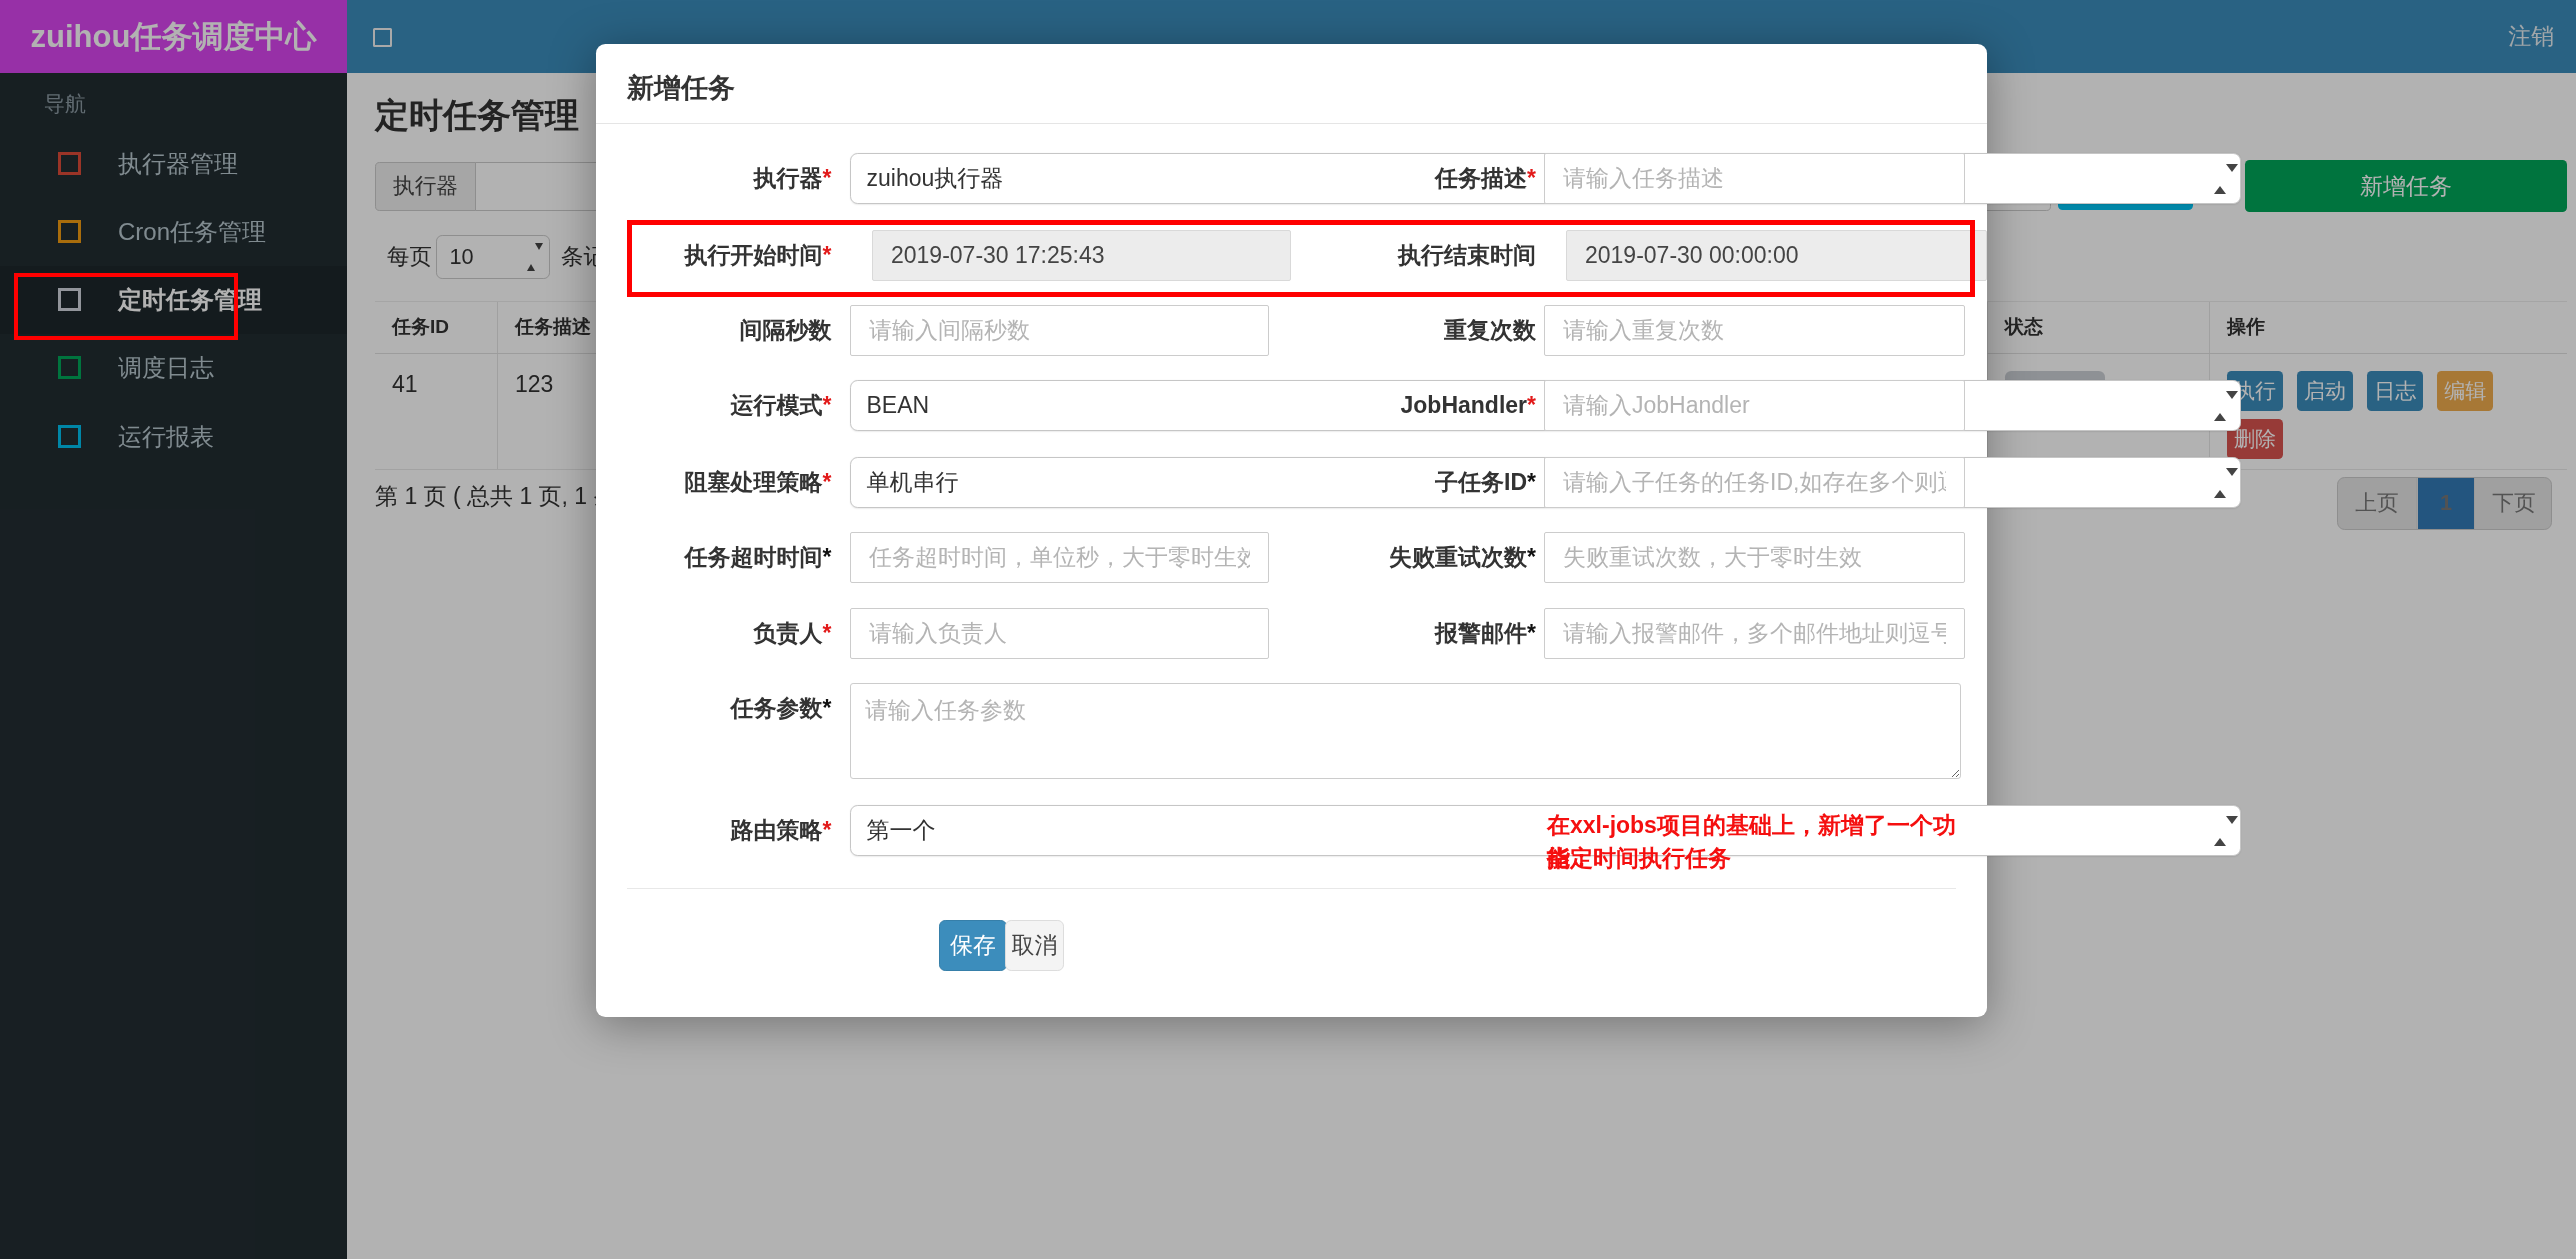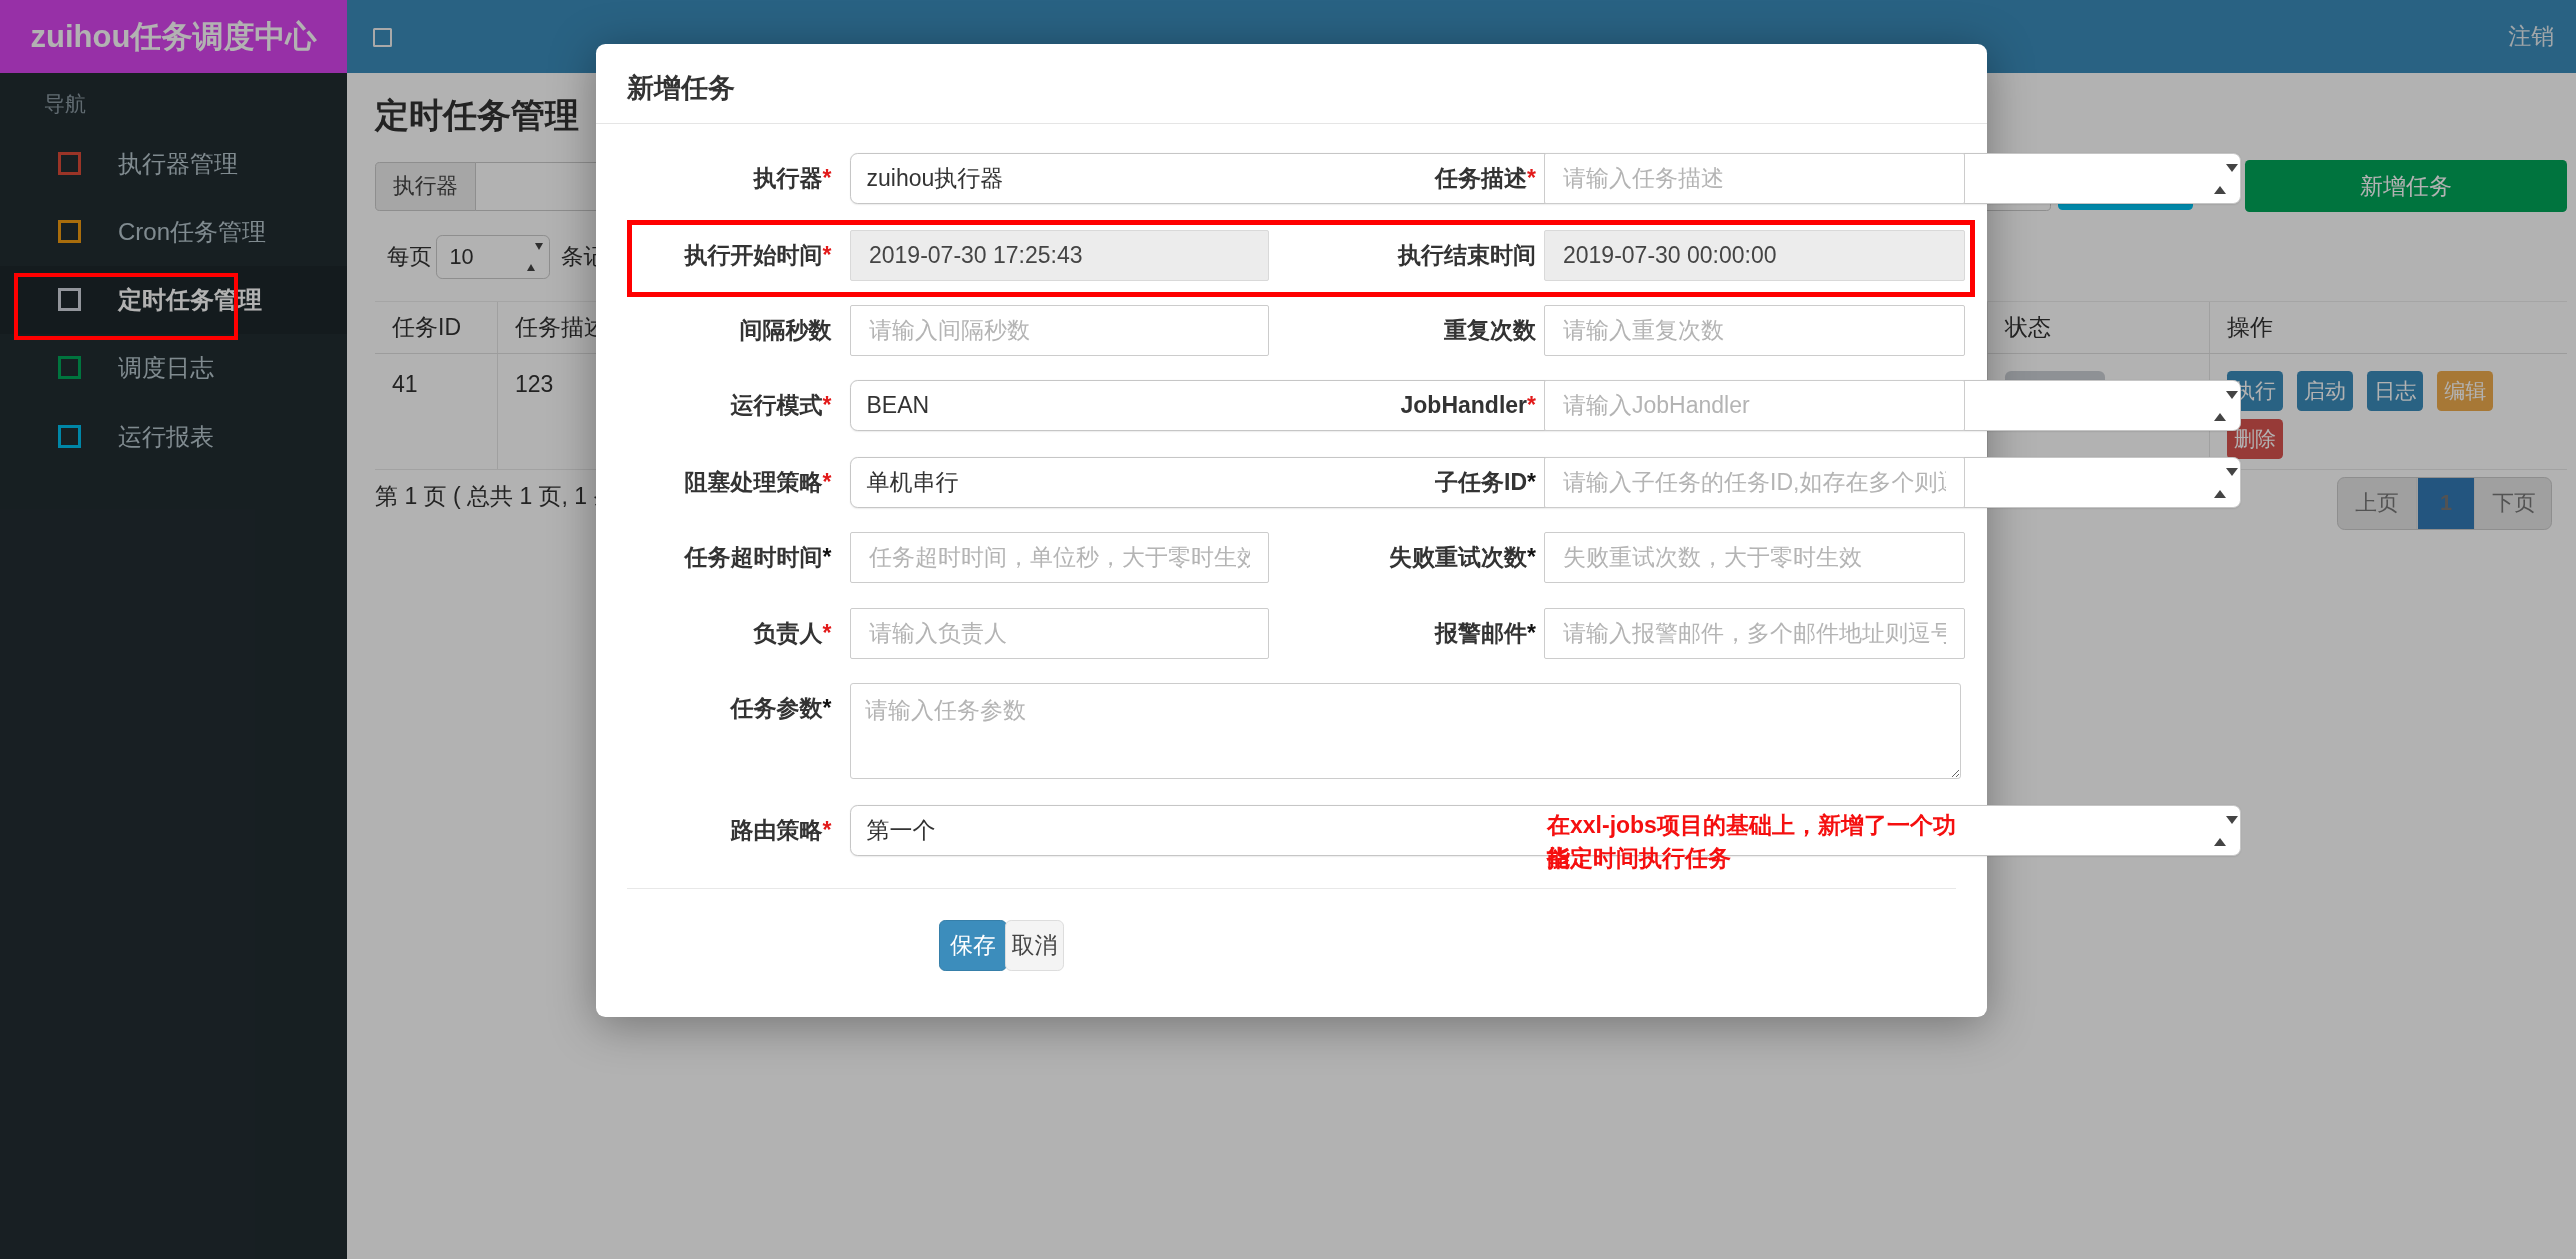--- a/index.html
+++ b/index.html
@@ -41,21 +41,21 @@
   .pp-select { position:absolute; left:89px; top:162px; width:114px; height:44px; background:#fff; border:1.5px solid #ccc;
                border-radius:6.2px; cursor:pointer; }
   .pp-select .sel-text { position:absolute; left:12.4px; top:0; line-height:41px; font-size:21.7px; color:#333; }
   .pp-suffix { position:absolute; left:214px; top:162px; height:44px; line-height:44px; font-size:22.4px; color:#333; }
 
   .table { position:absolute; left:28px; top:228px; width:2192px; border-top:1.5px solid #ececec; }
   .th-row { position:absolute; left:0; top:0; width:2192px; height:52px; border-bottom:1.5px solid #e0e0e0; }
   .td-row { position:absolute; left:0; top:52px; width:2192px; height:116px; border-bottom:1.5px solid #e8e8e8; }
   .cell { position:absolute; top:0; height:100%; border-right:1.5px solid #e6e6e6; padding:0 0 0 17px; }
   .c0{left:0;width:123px}.c1{left:123px;width:1490px}.c2{left:1613px;width:222px}.c3{left:1835px;width:357px;border-right:none}
-  .th-row .cell { font-size:23px; font-weight:normal; color:#333; line-height:50px; }
+  .th-row .cell { font-size:19px; font-weight:bold; color:#333; line-height:50px; }
   .td-row .cell { font-size:23px; color:#333; padding-top:17px; }
   .badge-status { display:inline-block; background:#ccd0d6; color:#3a3a3a; font-size:21px; font-weight:bold;
                   padding:9.3px 15.5px; border-radius:6.2px; }
   .ops { position:relative; width:325px; }
   .mini-btn { display:inline-block; width:56px; height:40px; line-height:40px; text-align:center; color:#fff;
               font-size:21px; border:none; border-radius:4.6px; margin:0 7.7px 7.7px 0; cursor:pointer; }
   .mb-blue{background:#3c8dbc}.mb-orange{background:#f0ad4e}.mb-red{background:#d9534f}
   .pag-info { position:absolute; left:28px; top:408px; font-size:23px; color:#333; }
   .pager { position:absolute; left:1990px; top:404px; width:215px; height:53px; border:1.5px solid #ccc; border-radius:7.7px;
            background:#e5e5e5; overflow:hidden; }
@@ -78,21 +78,21 @@
   .l1 { left:15.5px; width:220px; }
   .l2 { left:665px; width:275px; }
   .star-red { color:#e21a1a; }
   .star-black { color:#111; }
   .ffield { position:absolute; top:0; height:51px; }
   .f1 { left:254px; width:419px; }
   .f2 { left:948px; width:421px; }
   .inp { width:100%; height:51px; border:1.5px solid #ccc; border-radius:2px; font-size:23px; padding:0 18px; color:#555;
          font-family:"Liberation Sans","DejaVu Sans",sans-serif; }
   .inp::placeholder, .ta::placeholder { color:#b4b4b4; opacity:1; }
-  .inp.ro { background:#ececec; border-color:#d9d9d9; color:#444; }
+  .inp.ro { background:#ececec; border-color:#d9d9d9; color:#444;margin-left:22px; }
   .sel { position:relative; width:100%; height:51px; background:#fff; border:1.5px solid #c6c6c6; border-radius:7.7px;
          box-shadow:0 0.8px 1.5px rgba(0,0,0,0.08); cursor:pointer; }
   .sel .sel-text { position:absolute; left:15.5px; top:0; line-height:48px; font-size:23px; color:#333; }
   .caret { position:absolute; right:14px; top:50%; transform:translateY(-50%); width:12.4px; }
   .caret .up { width:0; height:0; border-left:6.2px solid transparent; border-right:6.2px solid transparent;
                border-bottom:8.5px solid #444; margin-bottom:3.9px; }
   .caret .dn { width:0; height:0; border-left:6.2px solid transparent; border-right:6.2px solid transparent;
                border-top:8.5px solid #444; }
   .pp-select .caret{right:9.3px}
   .pp-select .caret .up{border-left-width:4.6px;border-right-width:4.6px;border-bottom-width:7px;margin-bottom:3.1px}

